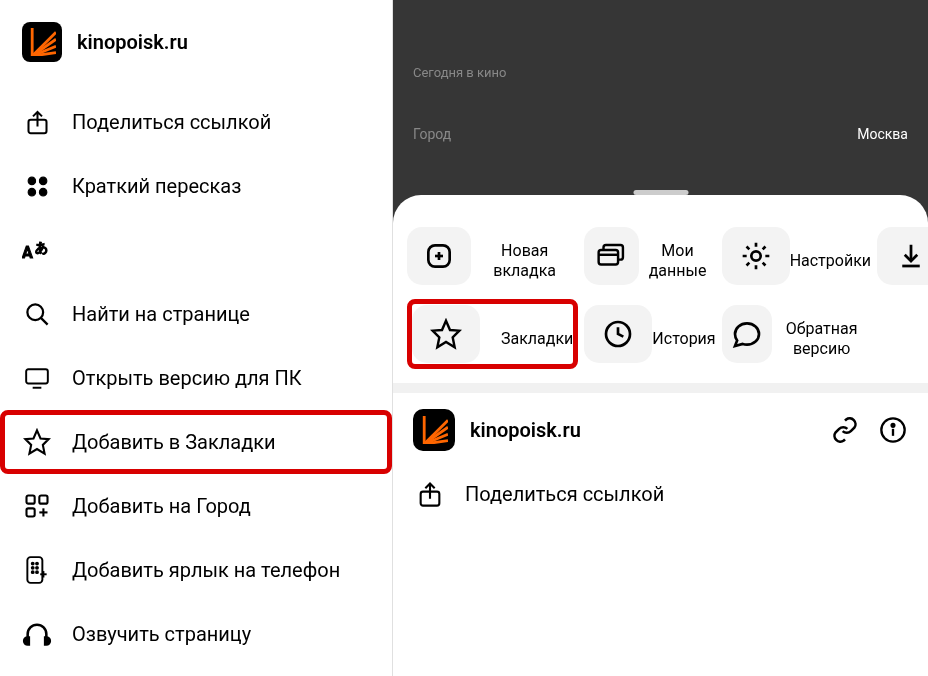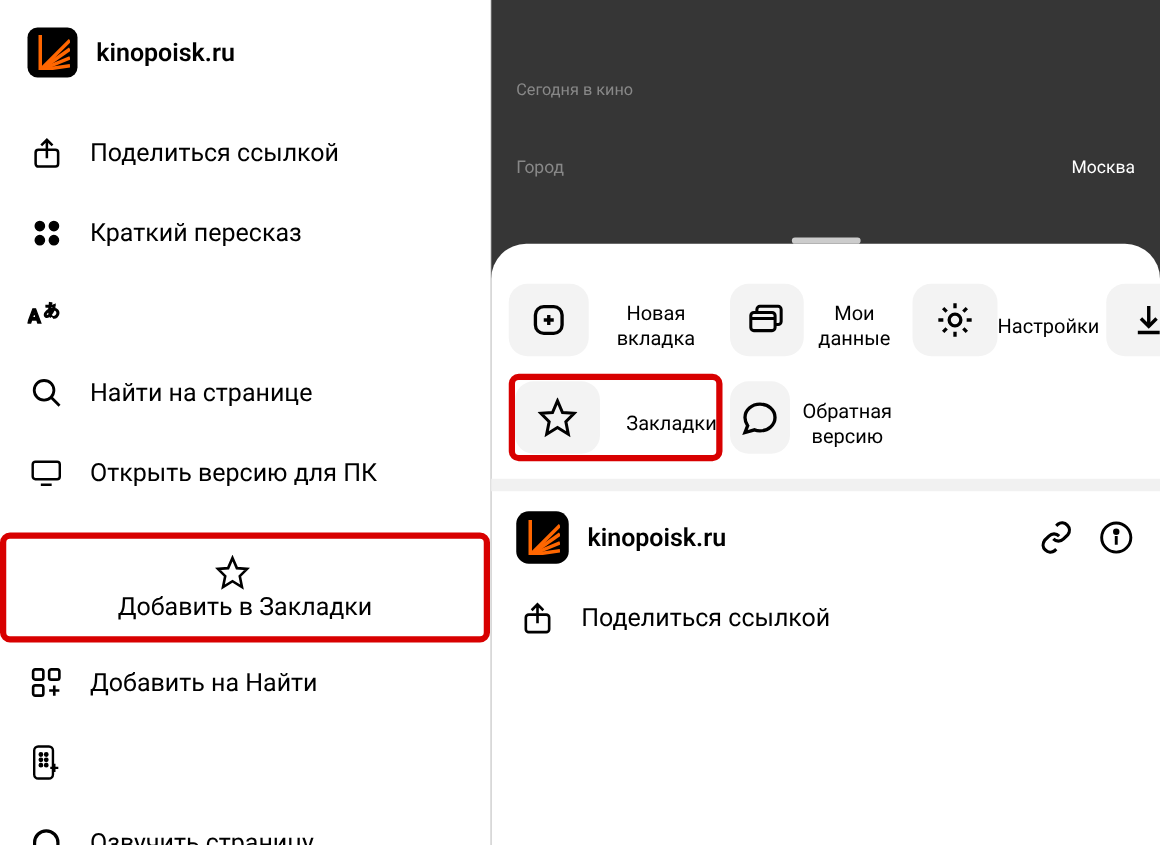--- a/index.html
+++ b/index.html
@@ -52,22 +52,21 @@
       align-items: center;
       padding: 17px 22px;
       font-size: 20px;
       color: #000;
       cursor: pointer;
     }
     .menu-item.highlighted {
       border: 5px solid #d80000;
       border-radius: 8px;
       padding: 12px 17px;
-      margin: 16px 0 0 0;
-      flex-direction: column;
+      margin: 0 0 0 0;
     }
     .menu-icon {
       width: 30px;
       height: 30px;
       margin-right: 20px;
       display: flex;
       align-items: center;
       justify-content: center;
       flex-shrink: 0;
     }
@@ -284,36 +283,37 @@
     <li class="menu-item">
       <span class="menu-icon">
         <svg width="28" height="28" viewBox="0 0 24 24" fill="none" stroke-width="1.8">
           <rect x="3" y="3" width="7" height="7" rx="1.5"></rect>
             <rect x="14" y="3" width="7" height="7" rx="1.5"></rect>
           <rect x="3" y="14" width="7" height="7" rx="1.5"></rect>
           <line x1="17.5" y1="14" x2="17.5" y2="21"></line>
             <line x1="14" y1="17.5" x2="21" y2="17.5"></line>
         </svg>
       </span>
-      <span>Добавить на Найти</span>
+      <span>Добавить на Город</span>
     </li>
     <li class="menu-item">
       <span class="menu-icon">
         <svg width="26" height="30" viewBox="0 0 24 28" fill="none" stroke-width="1.8">
           <rect x="3" y="2" width="14" height="24" rx="3"></rect>
           <circle cx="8" cy="8" r="0.9" fill="#000"></circle>
             <circle cx="12" cy="8" r="0.9" fill="#000"></circle>
           <circle cx="8" cy="12" r="0.9" fill="#000"></circle>
             <circle cx="12" cy="12" r="0.9" fill="#000"></circle>
           <circle cx="8" cy="16" r="0.9" fill="#000"></circle>
             <circle cx="12" cy="16" r="0.9" fill="#000"></circle>
           <line x1="18" y1="15" x2="18" y2="21"></line>
             <line x1="15" y1="18" x2="21" y2="18"></line>
         </svg>
       </span>
+      <span>Добавить ярлык на телефон</span>
     </li>
     <li class="menu-item">
       <span class="menu-icon">
         <svg width="30" height="28" viewBox="0 0 24 24" fill="none" stroke-width="2.2">
           <path d="M4 15v-3a8 8 0 0 1 16 0v3"></path>
           <path d="M4 15a3 3 0 0 0 0 6h1v-6H4zM20 15a3 3 0 0 1 0 6h-1v-6h1z" fill="#000"></path>
         </svg>
       </span>
       <span>Озвучить страницу</span>
     </li>
@@ -376,20 +376,29 @@
         <div class="tile-icon-box">
           <svg width="32" height="32" viewBox="0 0 24 24" fill="none" stroke-width="1.8">
             <polygon points="12,2 15,9 22,9.5 17,14.5 18.5,22 12,18 5.5,22 7,14.5 2,9.5 9,9"></polygon>
           </svg>
         </div>
         <div class="tile-label">Закладки</div>
       </div>
       <div class="tile">
         <div class="tile-icon-box">
           <svg width="32" height="32" viewBox="0 0 24 24" fill="none" stroke-width="2">
+            <circle cx="12" cy="12" r="9"></circle>
+            <polyline points="12,7 12,12 16,14"></polyline>
+          </svg>
+        </div>
+        <div class="tile-label">История</div>
+      </div>
+      <div class="tile">
+        <div class="tile-icon-box">
+          <svg width="32" height="32" viewBox="0 0 24 24" fill="none" stroke-width="2">
             <path d="M21 12c0 4.4-4 8-9 8-1.2 0-2.3-.2-3.3-.6L3 21l1.6-4.1C3.6 15.5 3 13.8 3 12c0-4.4 4-8 9-8s9 3.6 9 8z"></path>
           </svg>
         </div>
         <div class="tile-label">Обратная версию</div>
       </div>
     </div>
 
     <div class="divider"></div>
 
     <div class="sheet-site">

